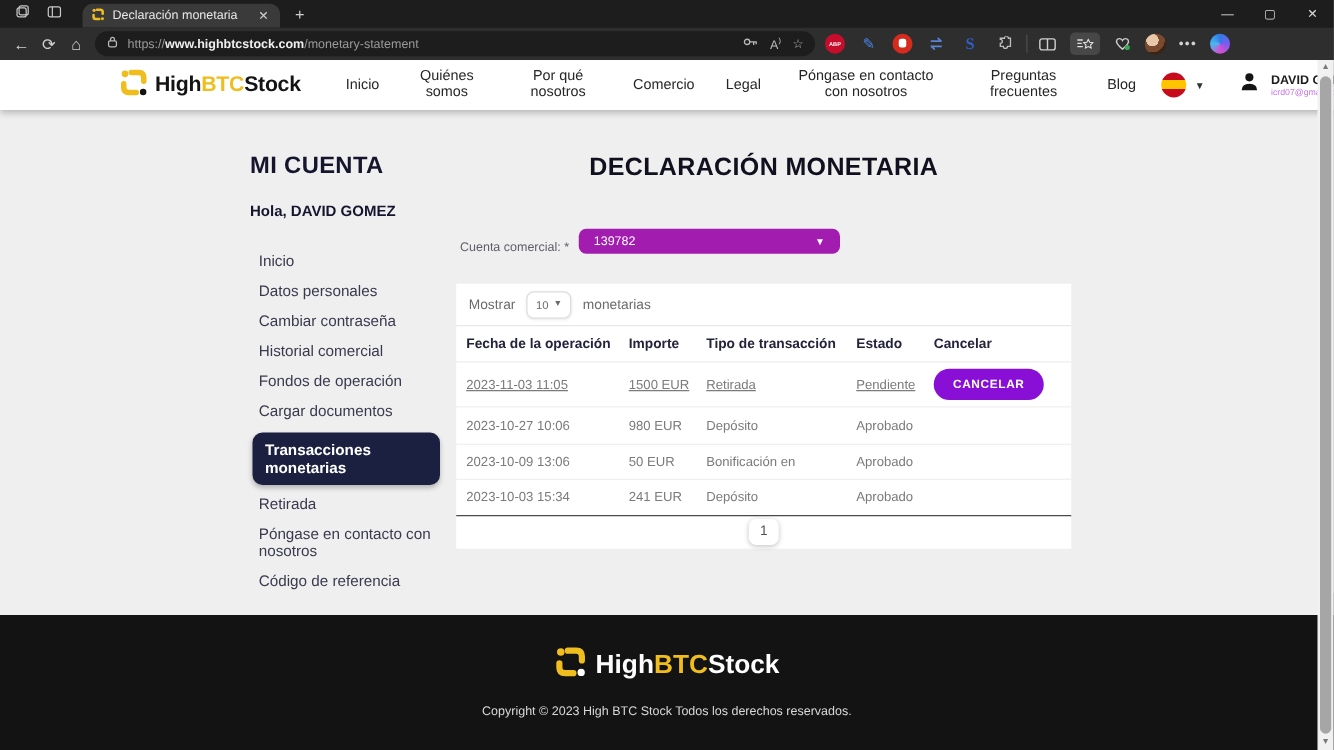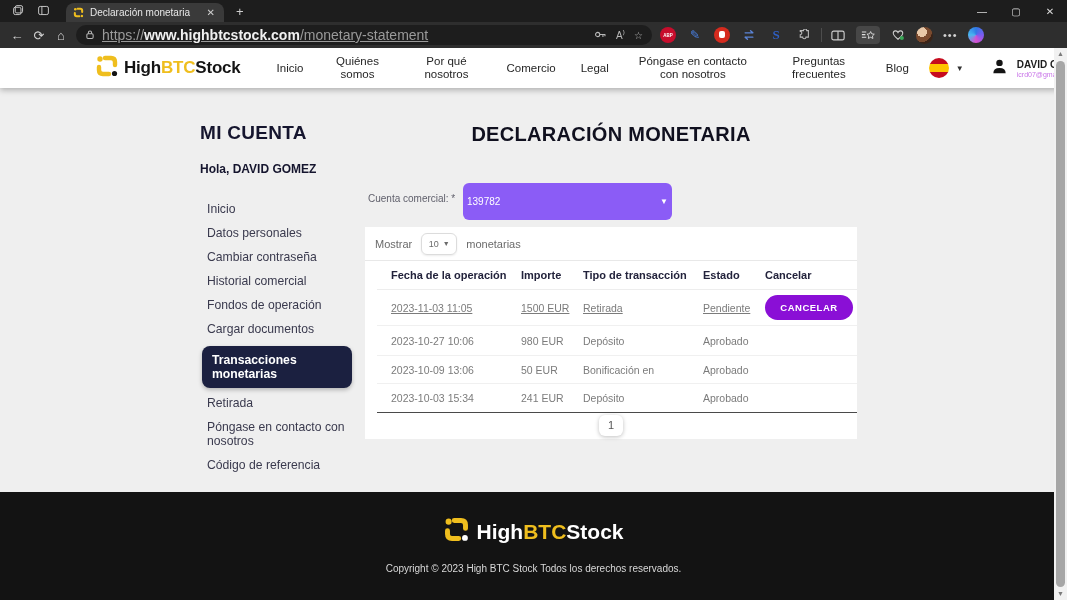--- a/index.html
+++ b/index.html
@@ -12,21 +12,21 @@
   .tab { margin-left:16px; height:19px; align-self:flex-end; width:158px; background:#3a3a3a; border-radius:8px 8px 0 0; display:flex; align-items:center; padding:0 7px; }
   .tab-title { color:#e8e8e8; font-size:10px; margin-left:6px; flex:1; white-space:nowrap; overflow:hidden; }
   .tab-close { color:#cfcfcf; font-size:10px; cursor:pointer; padding:0 2px; }
   .newtab { color:#cfcfcf; font-size:13px; margin-left:12px; cursor:pointer; }
   .win-controls { position:absolute; right:0; top:0; height:22px; display:flex; }
   .win-btn { width:34px; height:22px; color:#dcdcdc; font-size:10px; display:flex; align-items:center; justify-content:center; cursor:pointer; }
 
   .toolbar { height:26px; background:#2e2e2e; display:flex; align-items:center; padding:0 6px; }
   .nav-glyph { color:#d2d2d2; font-size:13px; width:22px; text-align:center; cursor:pointer; }
   .url-pill { height:20px; width:576px; background:#1d1d1d; border-radius:10px; display:flex; align-items:center; padding:0 9px; margin-left:4px; }
-  .url-text { font-size:14px; color:#9a9a9a; margin-left:7px; flex:1; white-space:nowrap; overflow:hidden;text-decoration:underline; }
+  .url-text { font-size:10px; color:#9a9a9a; margin-left:7px; flex:1; white-space:nowrap; overflow:hidden; }
   .url-text b { color:#f0f0f0; font-weight:bold; }
   .pill-icon { color:#b9b9b9; font-size:10px; margin-left:9px; cursor:pointer; }
   .ext-row { display:flex; align-items:center; margin-left:8px; gap:11px; }
   .ext { width:16px; height:16px; display:flex; align-items:center; justify-content:center; cursor:pointer; font-size:11px; }
   .abp { background:#c70d2c; color:#fff; border-radius:50%; font-size:4.5px; font-weight:bold; }
   .pen { color:#4a82e8; font-size:12px; }
   .reddot { background:#d52b1e; border-radius:50%; position:relative; }
   .reddot::after { content:""; width:6px; height:7px; background:#fff; border-radius:2px; position:absolute; left:5px; top:4px; }
   .sblue { color:#2f5fc4; font-weight:bold; font-size:13px; font-family:"Liberation Serif", serif; }
   .divider { width:1px; height:14px; background:#4d4d4d; margin-left:10px; }
@@ -61,28 +61,28 @@
   .side-title { font-size:19px; font-weight:800; color:#15152e; letter-spacing:.3px; }
   .side-greeting { font-size:12px; font-weight:bold; color:#15152e; margin-top:18px; }
   .side-list { margin-top:26px; padding-left:7px; }
   .side-item { font-size:12.2px; color:#3a3a4e; line-height:14px; margin-bottom:10px; cursor:pointer; }
   .side-item.active { background:#1b2040; color:#ffffff; font-weight:bold; border-radius:8px; padding:7px 10px; margin-left:-5px; margin-bottom:8px; margin-top:2px; width:150px; box-shadow:0 2px 4px rgba(0,0,0,.25); }
 
   
   .content { position:absolute; left:365px; top:0; width:492px; height:404px; }
   .page-title { position:absolute; top:53px; width:100%; text-align:center; font-size:20px; font-weight:800; color:#10101f; letter-spacing:.3px; }
   .account-label { position:absolute; left:3px; top:123px; font-size:10px; color:#5f5f6b; }
-  .account-select { position:absolute; left:98px; top:113px; width:209px; height:37px; background:#8b5cf6; border-radius:6px; color:#fff; font-size:10px; display:flex; align-items:center; padding:0 4px; cursor:pointer; }
+  .account-select { position:absolute; left:98px; top:113px; width:209px; height:20px; background:#a21caf; border-radius:6px; color:#fff; font-size:10px; display:flex; align-items:center; padding:0 12px; cursor:pointer; }
   .account-select .caret { margin-left:auto; font-size:8px; color:#fff; }
 
   .card { position:absolute; left:0; top:157px; width:492px; height:212px; background:#ffffff; }
   .show-row { height:34px; display:flex; align-items:center; padding-left:10px; border-bottom:1px solid #e8e8e8; font-size:11px; color:#6b6b6b; }
   .show-select { width:36px; height:22px; border:1px solid #dcdcdc; border-radius:6px; display:flex; align-items:center; justify-content:center; gap:4px; margin:0 9px; font-size:9px; color:#6b6b6b; box-shadow:0 1px 2px rgba(0,0,0,.08); cursor:pointer; }
   .show-select .caret { font-size:7px; }
-  .tgrid { display:grid; grid-template-columns:130px 62px 120px 62px 1fr; align-items:center; padding-left:14px;margin-left:12px; }
+  .tgrid { display:grid; grid-template-columns:130px 62px 120px 62px 1fr; align-items:center; padding-left:8px; }
   .t-head { height:29px; border-bottom:1px solid #ededed; font-size:11px; font-weight:bold; color:#23233c; }
   .t-row { font-size:10.5px; color:#7b7b7b; border-bottom:1px solid #f0f0f0; }
   .r0{height:36px;text-decoration:underline;} .r1{height:30px;} .r2{height:28px;} .r3{height:29px; border-bottom:1.5px solid #4a4a4a;}
   .cancel-btn { width:88px; height:25px; background:#8a0fd6; border:none; border-radius:13px; color:#fff; font-size:9.5px; font-weight:bold; letter-spacing:.5px; cursor:pointer; font-family:"Liberation Sans",sans-serif; }
   .pag-row { height:24px; display:flex; align-items:center; justify-content:center; }
   .pag-btn { min-width:24px; height:21px; background:#fff; border-radius:6px; box-shadow:0 1px 4px rgba(0,0,0,.25); font-size:11px; color:#555; display:flex; align-items:center; justify-content:center; cursor:pointer; }
 
   
   .site-footer { position:absolute; left:0; right:0; bottom:0; height:108px; background:#131313; display:flex; flex-direction:column; align-items:center; padding-top:24px; }
   .f-logo { display:flex; align-items:center; }

